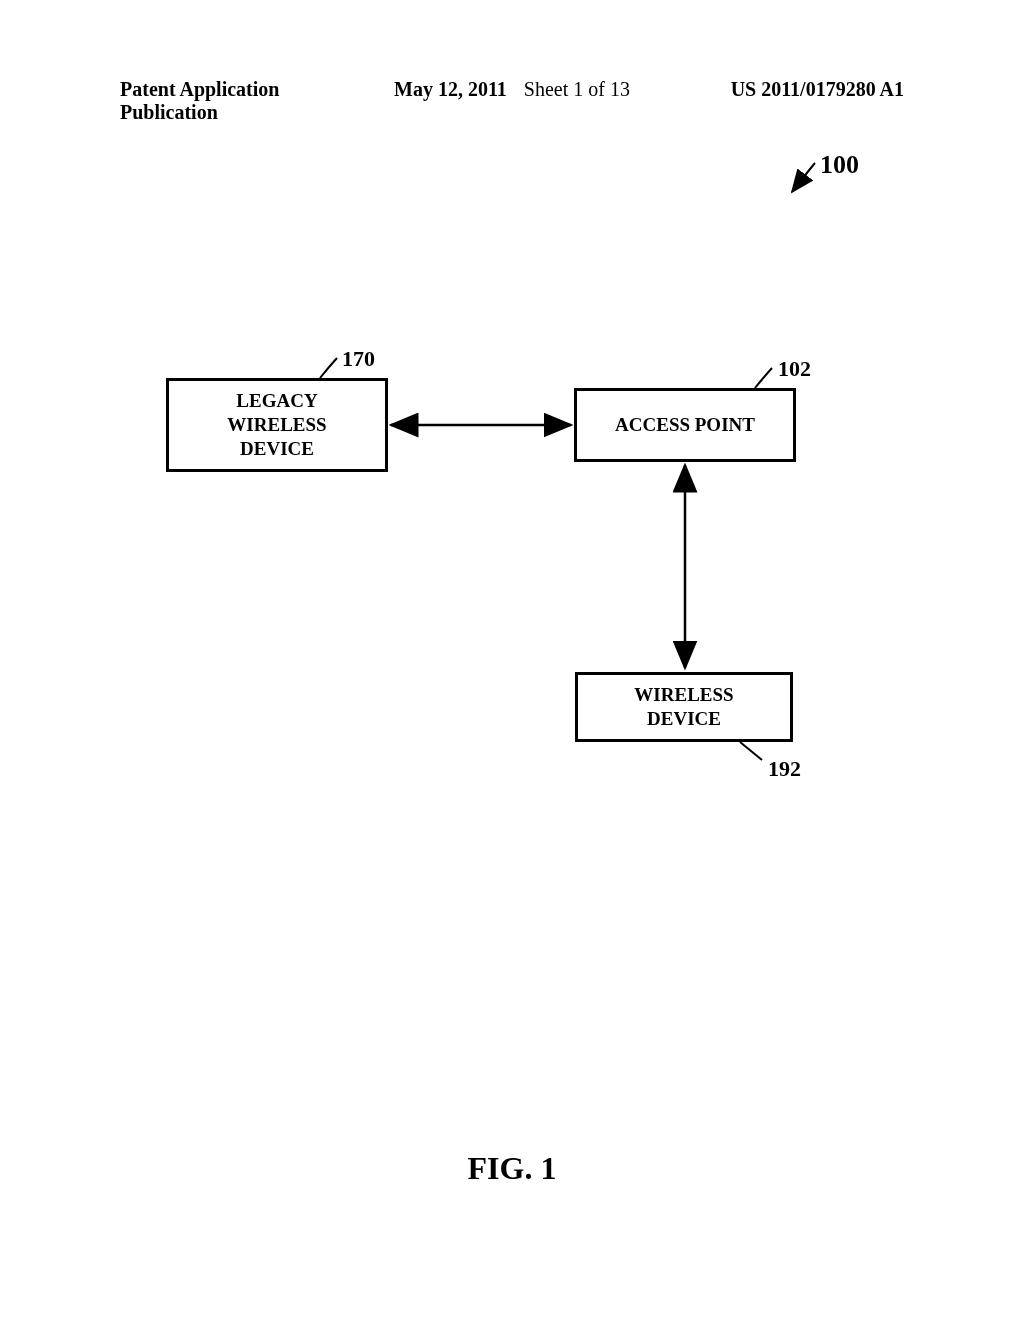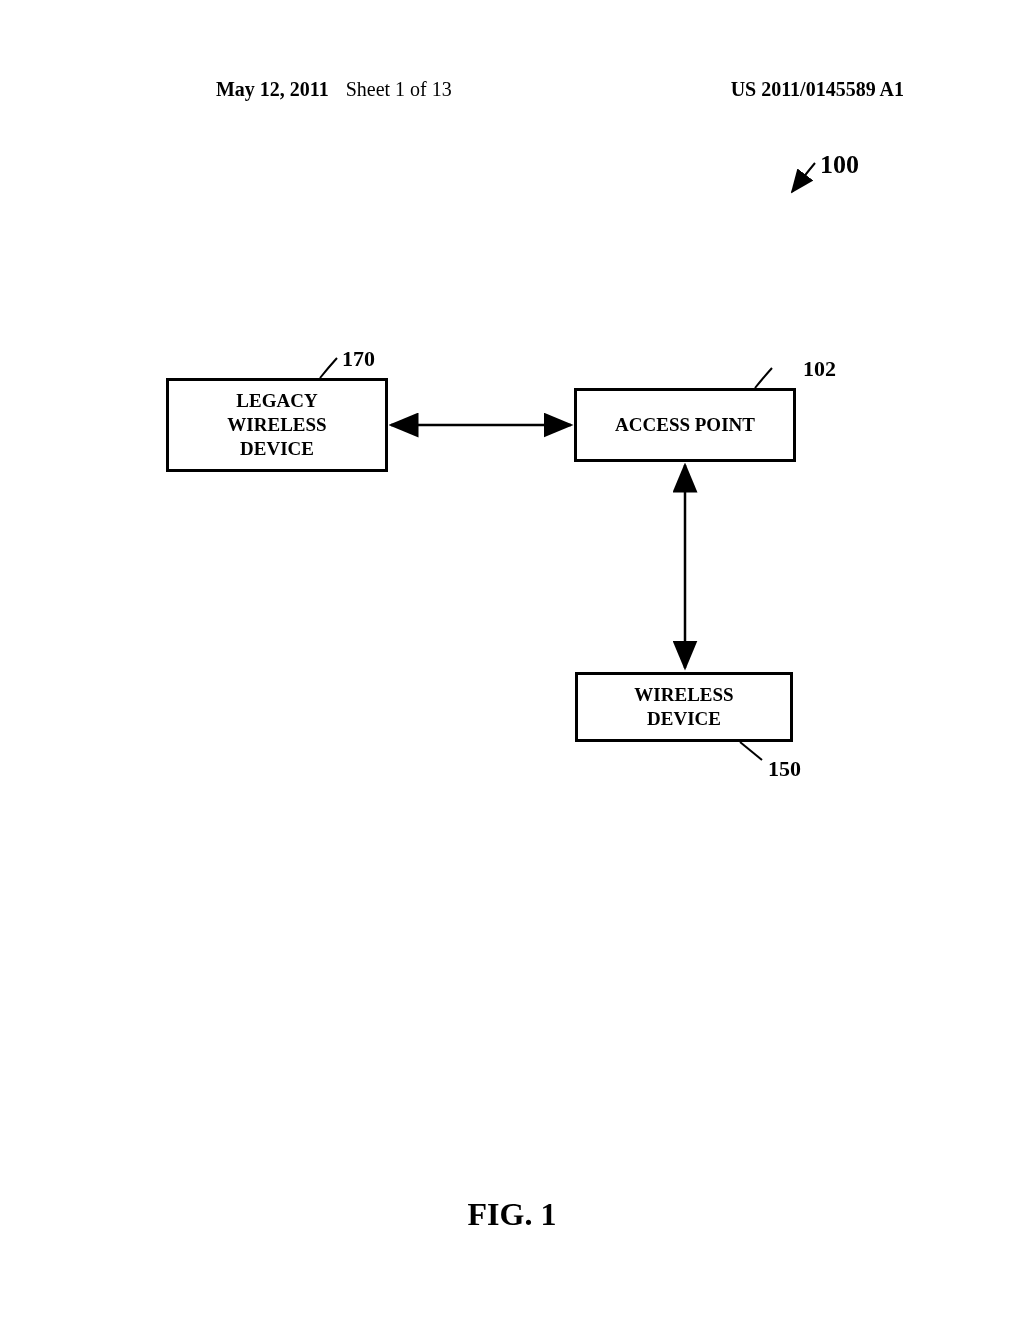--- a/index.html
+++ b/index.html
@@ -93,38 +93,38 @@
       font-weight: bold;
     }
     .figure-caption {
       position: absolute;
       top: 1150px;
       left: 0;
       width: 100%;
       text-align: center;
       font-size: 32px;
       font-weight: bold;
-      margin-top: 46px;
     }
     svg {
       position: absolute;
       top: 0;
       left: 0;
       pointer-events: none;
     }
   </style>
 </head>
 <body>
 
 <div class="header">
+  <div class="header-left">Patent Application Publication</div>
   <div class="header-center">
     <span>May 12, 2011</span>
     <span class="header-sheet">Sheet 1 of 13</span>
   </div>
-  <div class="header-right">US 2011/0145589 A1</div>
+  <div class="header-right">US 2011/0179280 A1</div>
 </div>
 
 <div class="diagram-container">
 
   <svg width="1024" height="1320">
     <defs>
       <marker id="arrowhead" markerWidth="12" markerHeight="10" refX="11" refY="5" orient="auto">
         <polygon points="0 0, 12 5, 0 10" fill="black"></polygon>
       </marker>
       <marker id="arrowstart" markerWidth="12" markerHeight="10" refX="1" refY="5" orient="auto">
@@ -152,24 +152,24 @@
     <span>WIRELESS</span>
     <span>DEVICE</span>
   </div>
 
   <div class="ref-label" style="top:346px; left:342px;">170</div>
 
   <div class="box box-ap">
     <span>ACCESS POINT</span>
   </div>
 
-  <div class="ref-label" style="top:356px; left:803px;">102</div>
+  <div class="ref-label" style="top:356px; left:778px;">102</div>
 
   <div class="box box-wd">
     <span>WIRELESS</span>
     <span>DEVICE</span>
   </div>
 
-  <div class="ref-label" style="top:756px; left:768px;">150</div>
+  <div class="ref-label" style="top:756px; left:768px;">192</div>
 
   <div class="figure-caption">FIG. 1</div>
 
 </div>
 
 </body></html>

